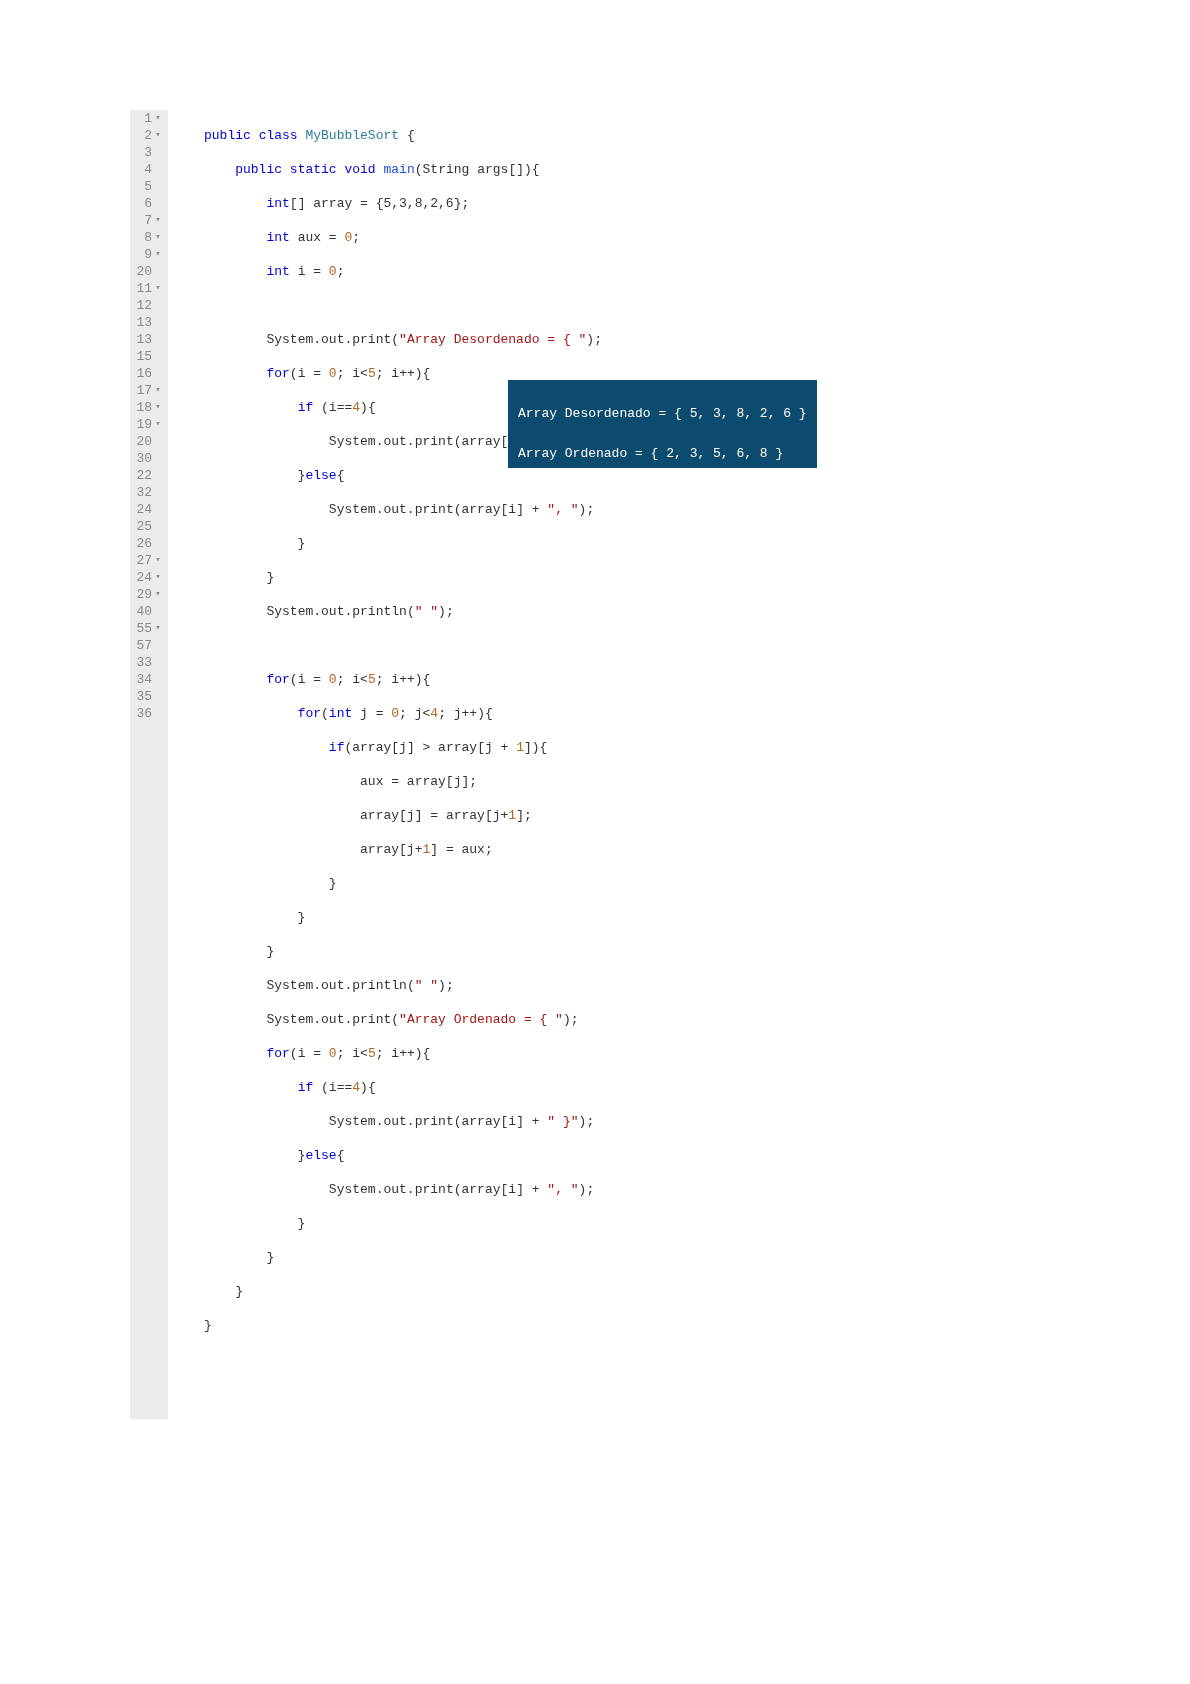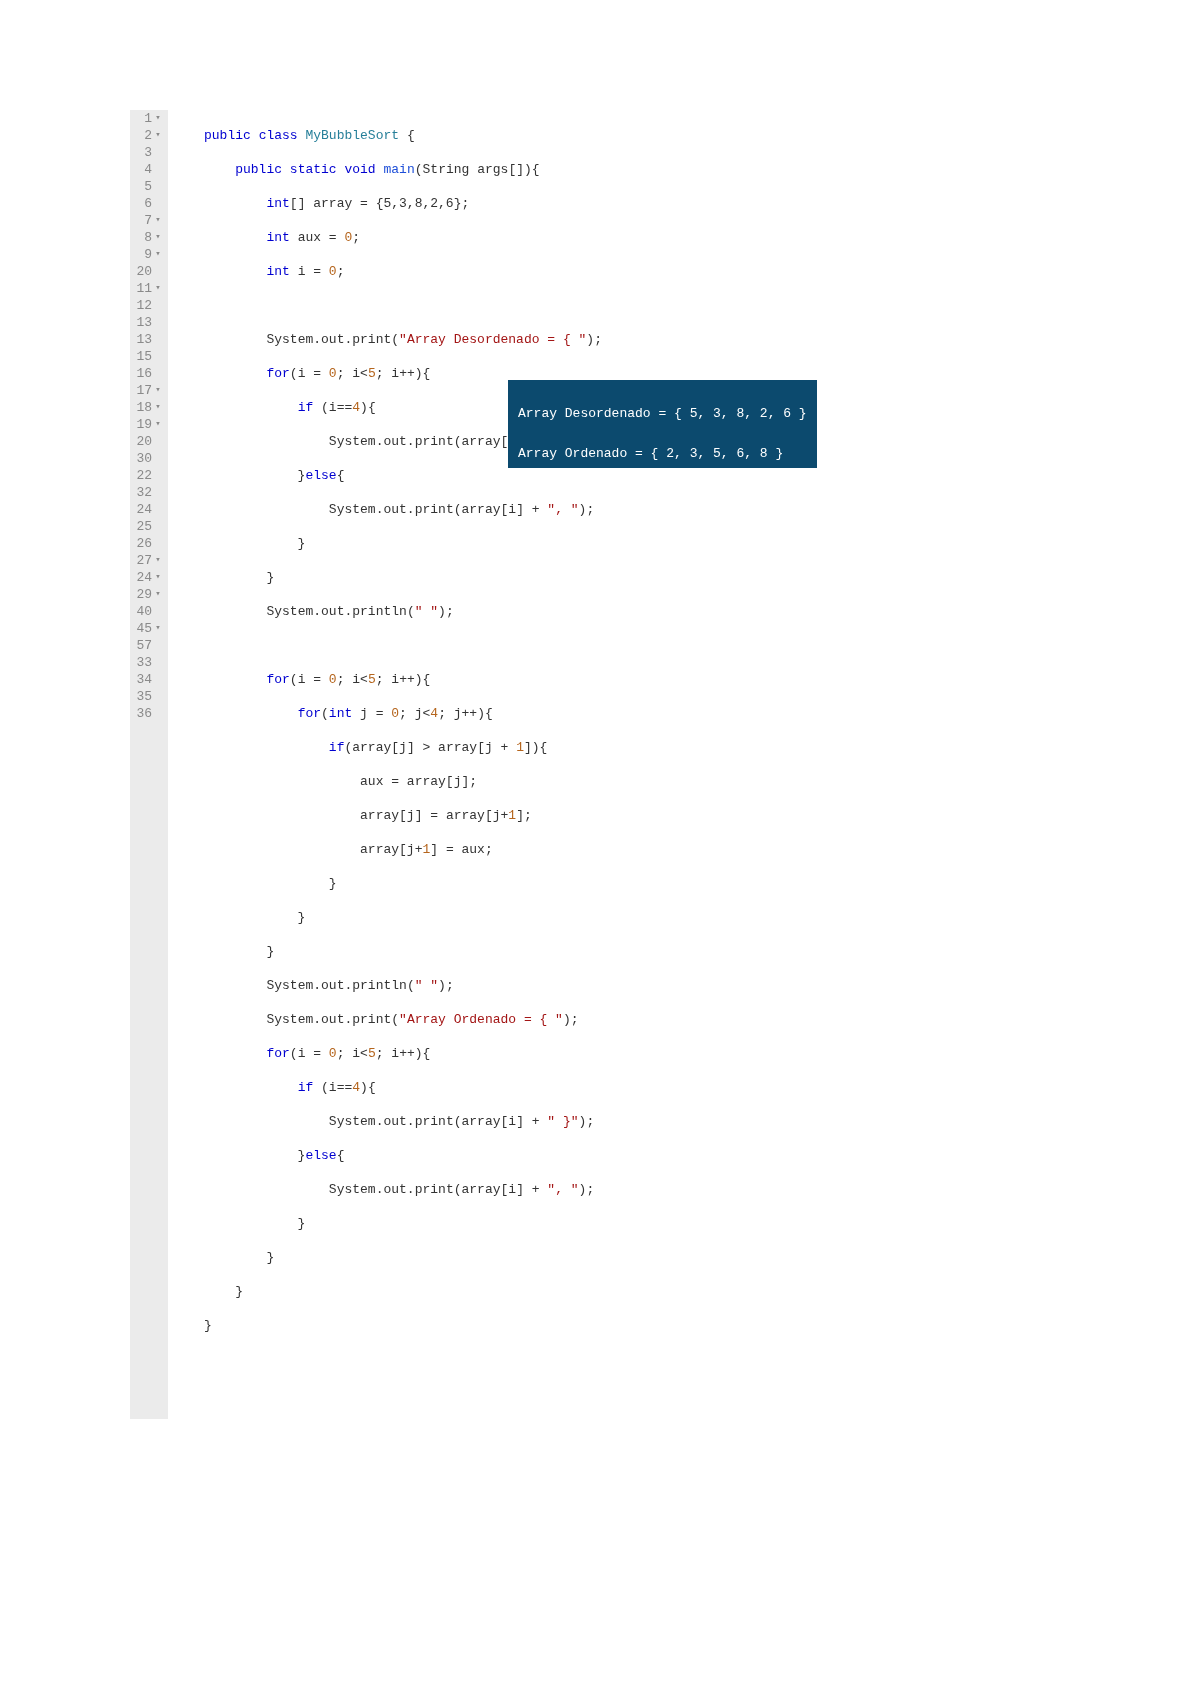--- a/index.html
+++ b/index.html
@@ -188,21 +188,21 @@
       </div>
       <div class="ln">
         <span>29</span>
         <span class="fold">▾</span>
       </div>
       <div class="ln">
         <span>40</span>
         <span class="fold"></span>
       </div>
       <div class="ln">
-        <span>45</span>
+        <span>55</span>
         <span class="fold">▾</span>
       </div>
       <div class="ln">
         <span>57</span>
         <span class="fold"></span>
       </div>
       <div class="ln">
         <span>33</span>
         <span class="fold"></span>
       </div>

